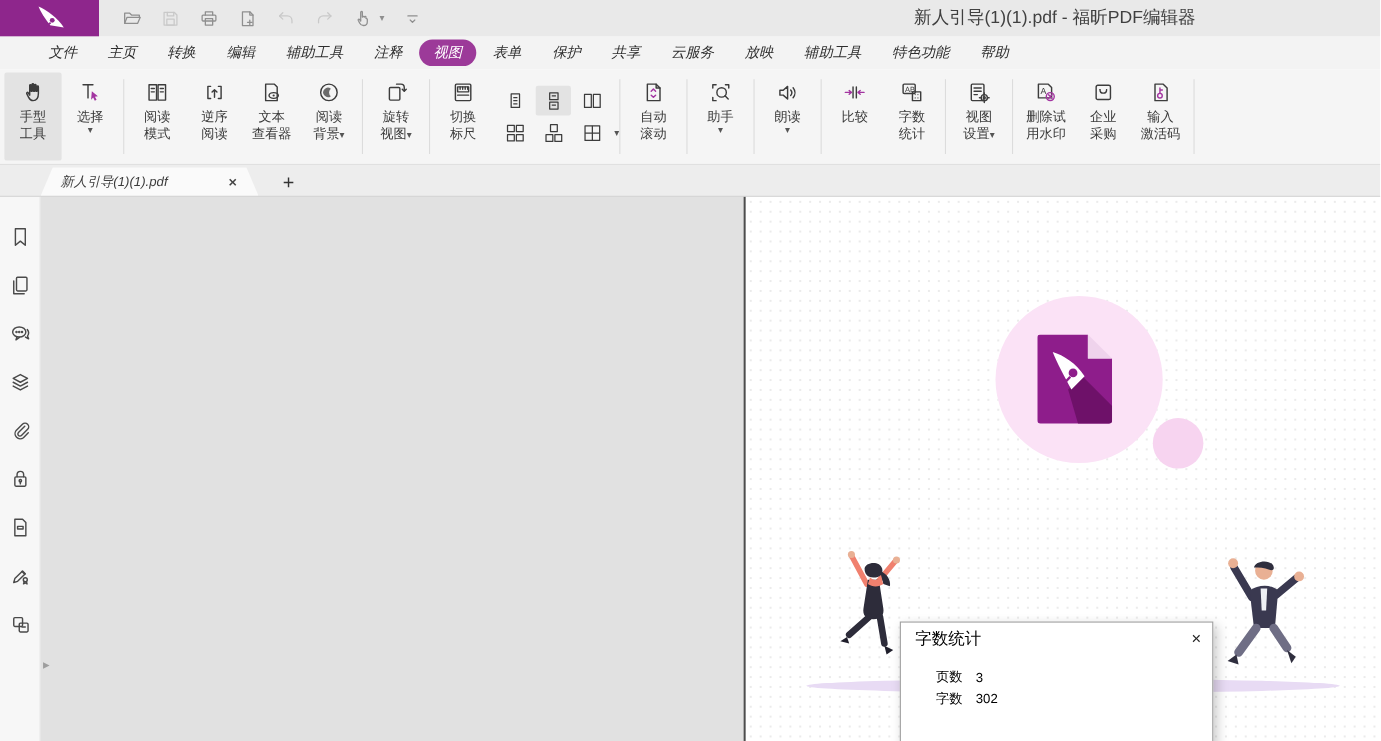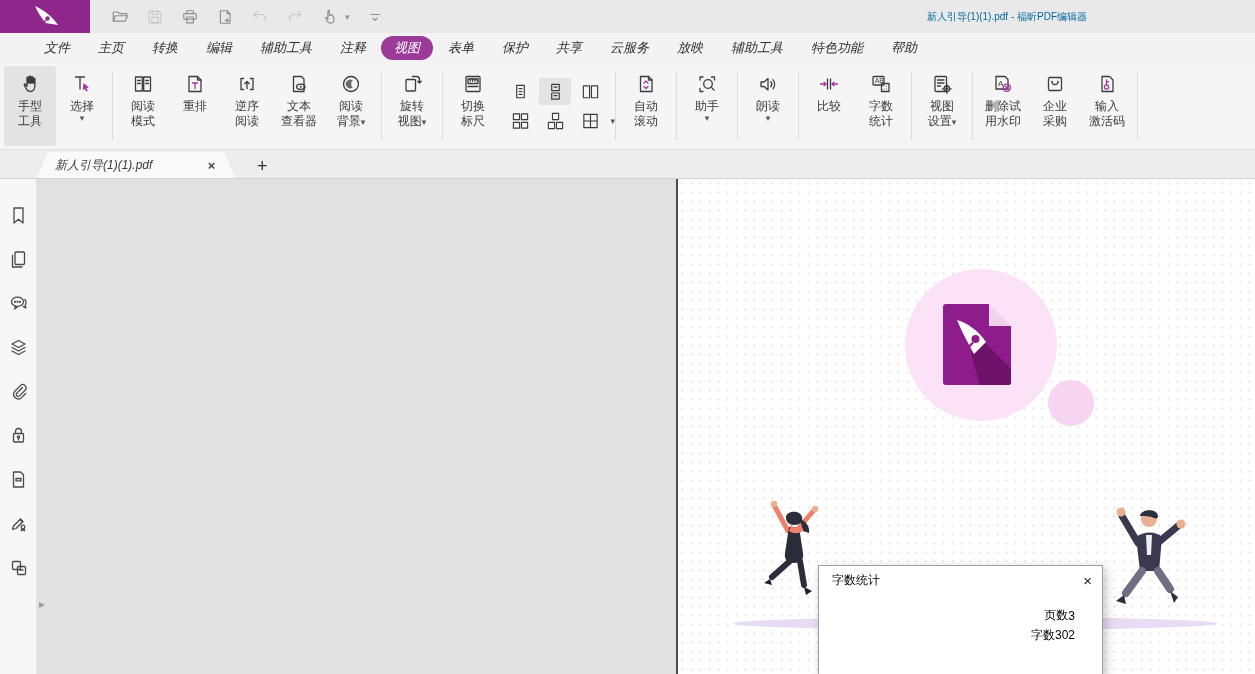--- a/index.html
+++ b/index.html
@@ -6,21 +6,21 @@
   .app{width:1255px;height:674px;position:relative;font-family:"Liberation Sans","DejaVu Sans",sans-serif;overflow:hidden;background:#fff;-webkit-font-smoothing:antialiased;}
 
   
   .titlebar{height:33px;background:#e9e9e9;display:flex;align-items:center;position:relative;}
   .logo{width:90px;height:33px;background:#8e268c;display:flex;align-items:center;justify-content:center;flex:none;}
   .qa{display:flex;align-items:center;gap:15px;margin-left:20px;}
   .qa .qi{width:20px;height:20px;display:block;}
   .qa .qi *{fill:none;stroke:#8f8f8f;stroke-width:1.4;stroke-linecap:round;stroke-linejoin:round;}
   .qa .qi.dis *{stroke:#c9c9c9;}
   .qa .caret{font-size:9px;color:#8f8f8f;margin-left:-10px;}
-  .title-text{position:absolute;right:168px;color:#0369a1;font-size:10px;white-space:nowrap;}
+  .title-text{position:absolute;right:168px;color:#404040;font-size:16px;white-space:nowrap;}
 
   
   .menubar{height:30px;background:#f3f3f3;display:flex;align-items:center;padding-left:30px;}
   .mitem{font-size:13px;color:#2e2e2e;padding:4px 14px;white-space:nowrap;font-style:italic;}
   .mitem.active{background:#9c3a99;color:#fff;border-radius:12px;padding:3px 13px;margin:0 1px;}
 
   
   .ribbon{height:80px;background:#f5f5f5;border-bottom:1px solid #e0e0e0;display:flex;align-items:stretch;padding:3px 2px 3px 4px;}
   .rbtn{display:flex;flex-direction:column;align-items:center;justify-content:flex-start;padding:6px 5px 2px;min-width:42px;border-radius:2px;}
   .rbtn.sel{background:#e3e3e3;}
@@ -61,25 +61,25 @@
   .pink-circle2{position:absolute;left:370px;top:201px;width:46px;height:46px;border-radius:50%;background:#f7d4f0;}
   .ground-shadow{position:absolute;left:55px;top:438px;width:485px;height:13px;border-radius:50%;background:#e8dbf4;}
   .docicon{position:absolute;left:265px;top:125px;width:68px;height:82px;}
   .person{position:absolute;}
   .person-left{left:80px;top:318px;width:78px;height:115px;}
   .person-right{left:424px;top:320px;width:92px;height:122px;}
 
   
   .dialog{position:absolute;left:818px;top:386px;width:285px;height:264px;box-sizing:border-box;background:#fff;border:1px solid #9f9f9f;box-shadow:3px 3px 10px rgba(0,0,0,.22);z-index:10;font-size:12px;color:#000;}
   .dlg-titlebar{display:flex;align-items:center;height:28px;padding:0 10px 0 13px;}
-  .dlg-title{font-size:12px;color:#000;}
+  .dlg-title{font-size:15px;color:#000;}
   .dlg-close{margin-left:auto;font-size:15px;color:#222;line-height:15px;}
   .dlg-section{padding:14px 0 0 18px;}
   .dlg-rows{margin:12px 27px 0 32px;}
-  .dlg-row{display:flex;justify-content:flex-end;height:19.5px;align-items:center;}
+  .dlg-row{display:flex;justify-content:flex-start;height:19.5px;align-items:center;gap:12px;}
 </style>
 </head>
 <body>
 
 <div class="app">
 
   <div class="titlebar">
     <div class="logo">
       <svg width="38" height="26" viewBox="0 0 38 26">
           <path d="M9 2c8 3.5 17 10 23 19l-12.5-2C14.5 12.5 11 7 9 2Z" fill="#fff"></path>
@@ -175,31 +175,20 @@
           <rect x="4.5" y="5" width="6.8" height="14"></rect>
           <rect x="12.7" y="5" width="6.8" height="14"></rect>
           <path d="M6.5 8.5h2.8M6.5 11.5h2.8M14.7 8.5h2.8M14.7 11.5h2.8"></path>
         </svg>
       <div class="rlabel">
           <div>阅读</div>
           <div>模式</div>
         </div>
     </div>
 
-    <div class="rbtn">
-      <svg class="ic" viewBox="0 0 24 24">
-          <path d="M6 4.5h8.5l3.5 3.5v11.5H6z"></path>
-          <path d="M14.5 4.5V8H18"></path>
-          <path d="M9.5 11h5M12 11v5.5" class="acc"></path>
-        </svg>
-      <div class="rlabel">
-          <div>重排</div>
-          <div>&nbsp;</div>
-        </div>
-    </div>
 
     <div class="rbtn">
       <svg class="ic" viewBox="0 0 24 24">
           <path d="M6 6.5v11M18 6.5v11M6 6.5h2.5M15.5 6.5H18M6 17.5h2.5M15.5 17.5H18"></path>
           <path d="M12 16.5V9.5M12 9.5 9.8 11.7M12 9.5l2.2 2.2"></path>
         </svg>
       <div class="rlabel">
           <div>逆序</div>
           <div>阅读</div>
         </div>

